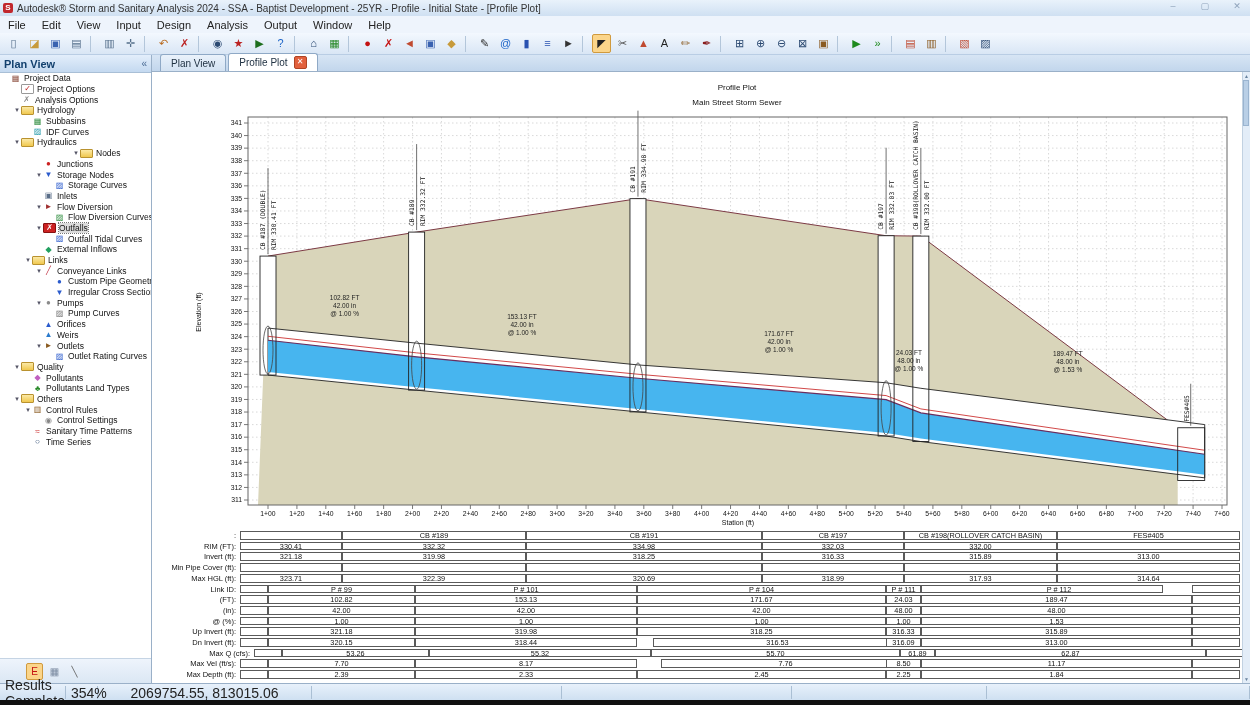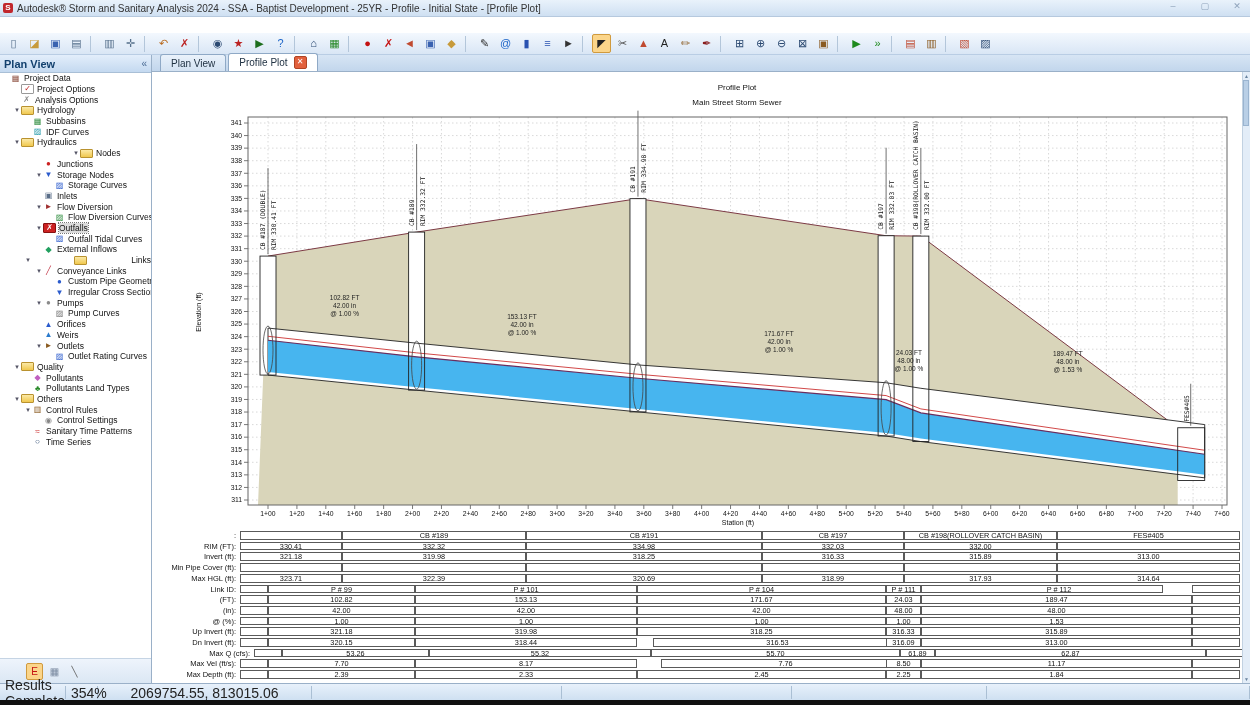--- a/index.html
+++ b/index.html
@@ -77,20 +77,31 @@
 <div id="app">
   <div class="titlebar">
     <span class="app-icon">S</span>
     <span>Autodesk® Storm and Sanitary Analysis 2024 - SSA - Baptist Development - 25YR - Profile - Initial State - [Profile Plot]</span>
     <span class="win-btns" id="winbtns">
         <span class="win-btn">–</span>
         <span class="win-btn">▢</span>
         <span class="win-btn">✕</span>
       </span>
   </div>
+  <div class="menubar" id="menubar">
+      <span class="menu-item">File</span>
+      <span class="menu-item">Edit</span>
+      <span class="menu-item">View</span>
+      <span class="menu-item">Input</span>
+      <span class="menu-item">Design</span>
+      <span class="menu-item">Analysis</span>
+      <span class="menu-item">Output</span>
+      <span class="menu-item">Window</span>
+      <span class="menu-item">Help</span>
+    </div>
   <div class="toolbar" id="toolbar">
       <span class="tb-btn" style="color: rgb(86, 112, 140);">▯</span>
       <span class="tb-btn" style="color: rgb(199, 154, 58);">◪</span>
       <span class="tb-btn" style="color: rgb(58, 98, 176);">▣</span>
       <span class="tb-btn" style="color: rgb(86, 112, 140);">▤</span>
       <span class="tb-sep"></span>
       <span class="tb-btn" style="color: rgb(86, 112, 140);">▥</span>
       <span class="tb-btn" style="color: rgb(86, 112, 140);">✛</span>
       <span class="tb-sep"></span>
       <span class="tb-btn" style="color: rgb(184, 106, 30);">↶</span>
@@ -223,21 +234,21 @@
         <div class="tree-row" style="padding-left: 46px;">
           <span class="chev"></span>
           <span class="ticon" style="color: rgb(42, 90, 204);">▨</span>
           <span class="tlabel">Outfall Tidal Curves</span>
         </div>
         <div class="tree-row" style="padding-left: 35px;">
           <span class="chev"></span>
           <span class="ticon" style="color: rgb(34, 160, 96);">◆</span>
           <span class="tlabel">External Inflows</span>
         </div>
-        <div class="tree-row" style="padding-left: 24px; justify-content: space-between;">
+        <div class="tree-row" style="padding-left: 24px;">
           <span class="chev">▾</span>
           <span class="ticon folder"></span>
           <span class="tlabel">Links</span>
         </div>
         <div class="tree-row" style="padding-left: 35px;">
           <span class="chev">▾</span>
           <span class="ticon" style="color: rgb(192, 48, 64);">╱</span>
           <span class="tlabel">Conveyance Links</span>
         </div>
         <div class="tree-row" style="padding-left: 46px;">

